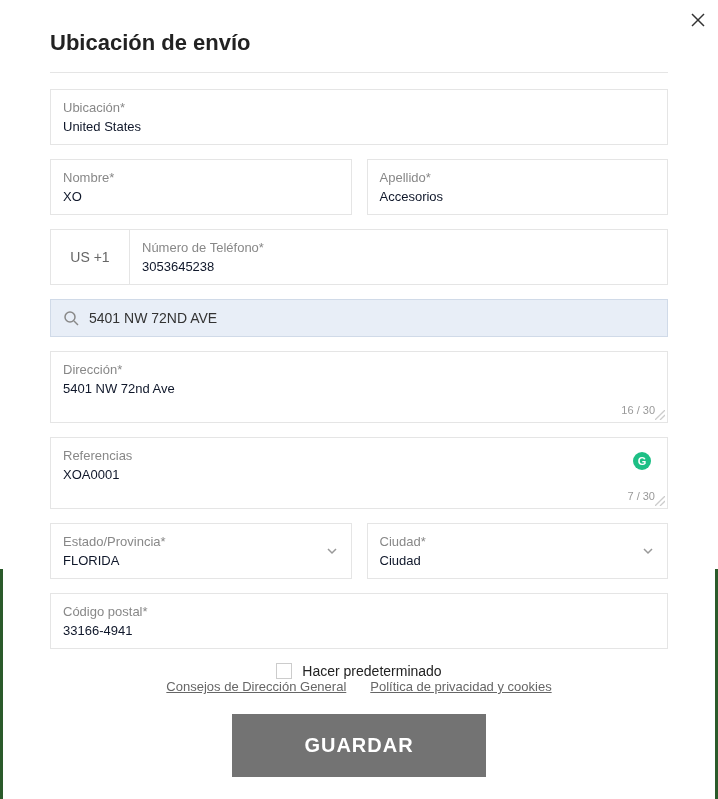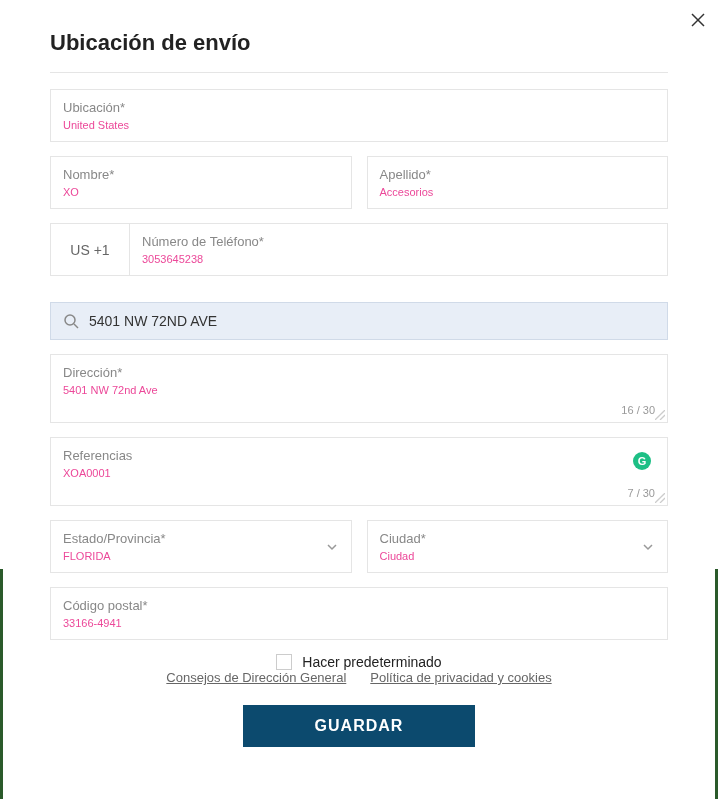--- a/index.html
+++ b/index.html
@@ -41,34 +41,34 @@
       padding: 10px 12px;
       margin-bottom: 14px;
       position: relative;
     }
     .field-label {
       font-size: 13px;
       color: #888;
       margin-bottom: 4px;
     }
     .field-value {
-      font-size: 11px;
-      color: #ec4899;
+      font-size: 13px;
+      color: #0f172a;
     }
     .row {
       display: flex;
       gap: 15px;
     }
     .row .field {
       flex: 1;
     }
     .phone-row {
       display: flex;
       gap: 0;
-      margin-bottom: 26px;
+      margin-bottom: 14px;
     }
     .phone-prefix {
       border: 1px solid #e5e5e5;
       padding: 10px 16px;
       display: flex;
       align-items: center;
       justify-content: center;
       color: #666;
       font-size: 14px;
       width: 80px;
@@ -169,25 +169,25 @@
     }
     .footer-link {
       font-size: 13px;
       color: #666;
       text-decoration: underline;
       cursor: pointer;
     }
     .save-btn {
       display: block;
       margin: 0 auto;
-      background: #0c4a6e;
+      background: #737373;
       color: #fff;
       border: none;
-      padding: 12px 72px;
-      font-size: 16px;
+      padding: 20px 72px;
+      font-size: 20px;
       font-weight: 700;
       letter-spacing: 1px;
       cursor: pointer;
     }
     .side-accent-left, .side-accent-right {
       position: absolute;
       bottom: 0;
       width: 3px;
       height: 230px;
       background: #2a5a2a;

